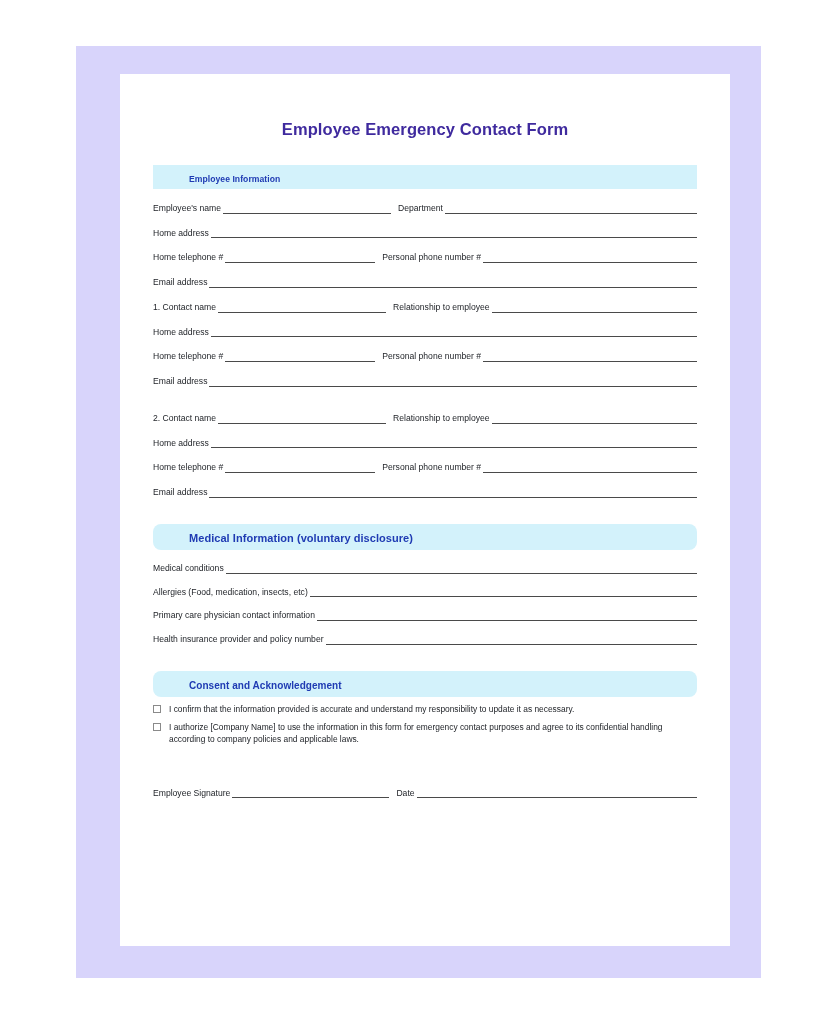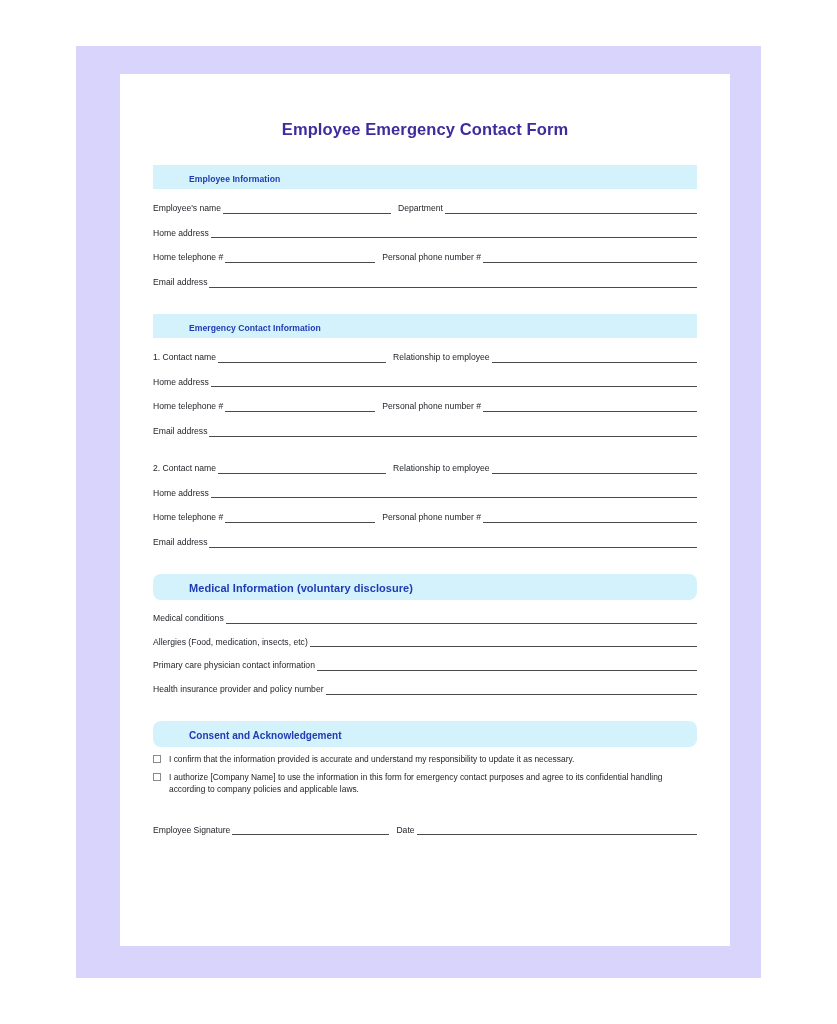--- a/index.html
+++ b/index.html
@@ -108,21 +108,21 @@
     height: 6px;
     border: 1px solid #8a8a8a;
     margin-right: 8px;
     margin-top: 2px;
     background: #ffffff;
   }
   .consent-text { flex: 1 1 auto; }
   .sig-row {
     display: flex;
     align-items: flex-end;
-    margin-top: 30px;
+    margin-top: 43px;
     font-size: 8.6px;
     color: #22252a;
     white-space: nowrap;
   }
 </style>
 </head>
 <body>
 
 <div class="page-canvas">
   <div class="lilac-backdrop"></div>
@@ -154,23 +154,20 @@
       <span class="spacer-sm"></span>
       <span class="lbl">Personal phone number #</span>
       <span class="rule"></span>
     </div>
 
     <div class="field-row">
       <span class="lbl">Email address</span>
       <span class="rule"></span>
     </div>
 
-    <div class="section-bar">
-      <span class="section-bar-title">Emergency Contact Information</span>
-    </div>
 
     <div class="field-row">
       <span class="lbl">1. Contact name</span>
       <span class="rule w-mid"></span>
       <span class="spacer-sm"></span>
       <span class="lbl">Relationship to employee</span>
       <span class="rule"></span>
     </div>
 
     <div class="field-row">

